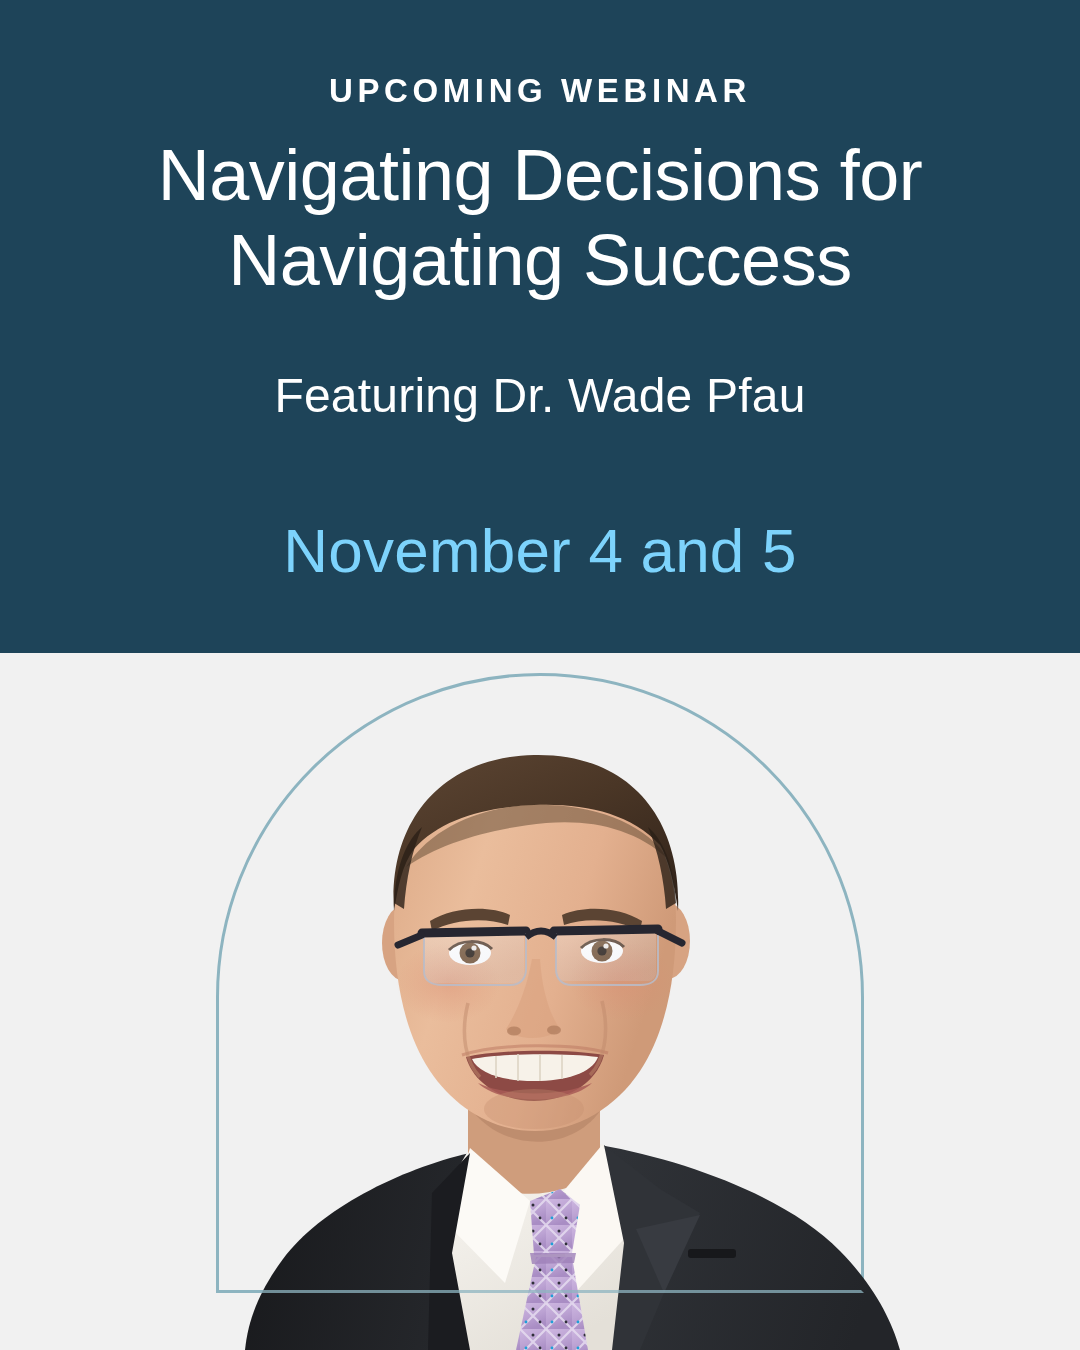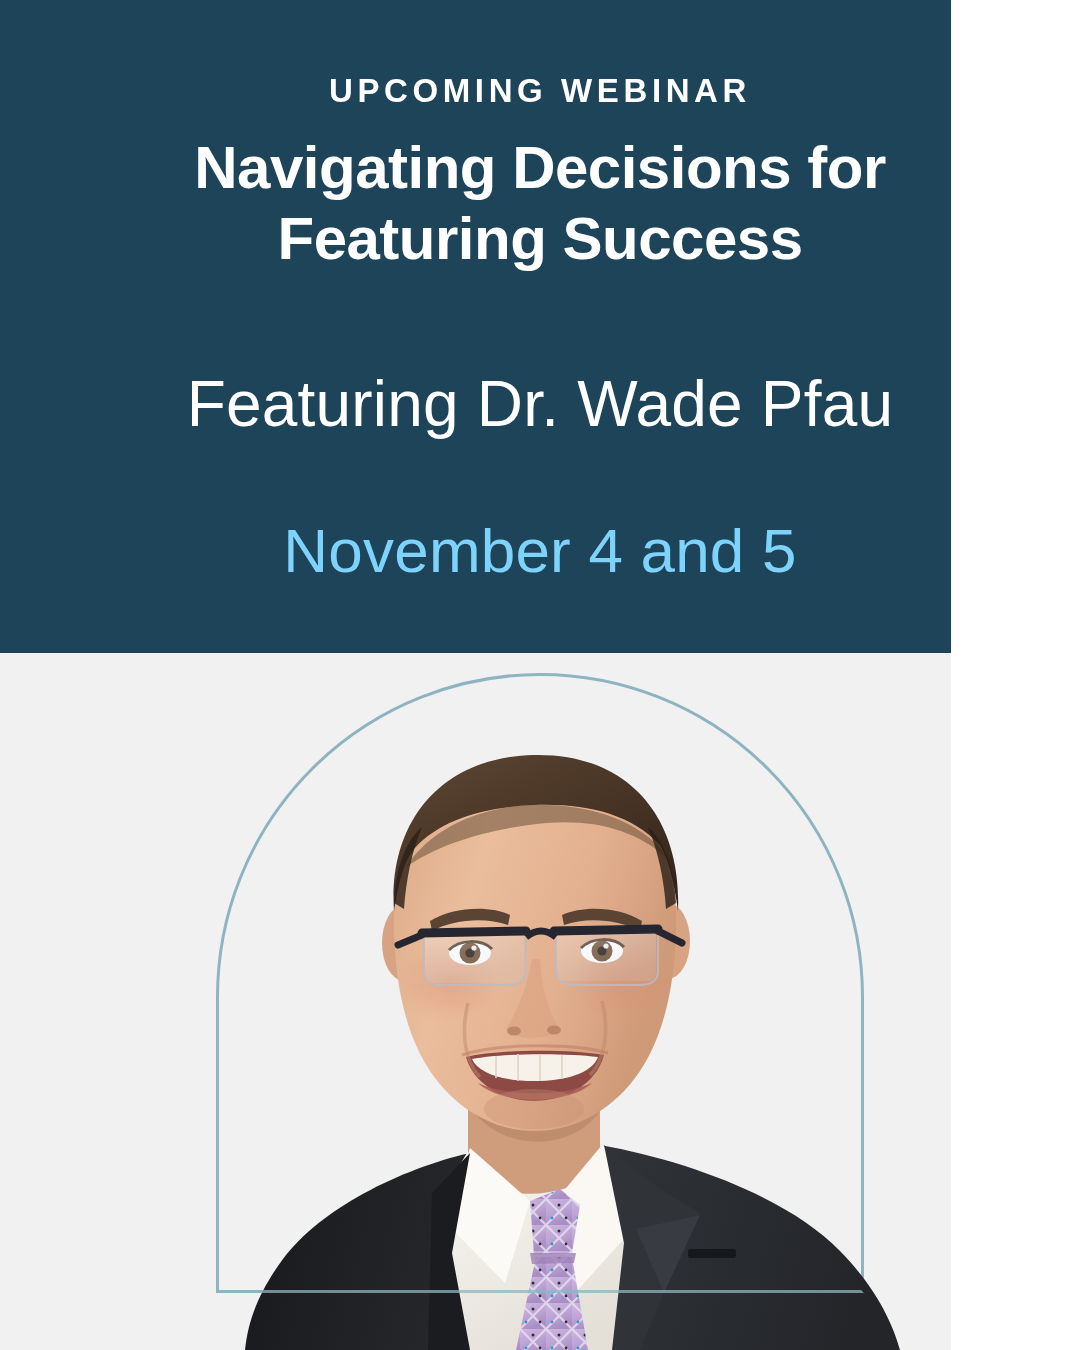--- a/index.html
+++ b/index.html
@@ -5,21 +5,21 @@
 <style>
   html, body {
     margin: 0;
     padding: 0;
     background: #ffffff;
   }
   * { box-sizing: border-box; }
 
   #promo-card {
     position: relative;
-    width: 951px;
+    width: 1080px;
     height: 1350px;
     overflow: hidden;
     font-family: "Liberation Sans", "DejaVu Sans", sans-serif;
     background: #f1f1f1;
   }
 
   
   .hero-panel {
     position: absolute;
     left: 0;
@@ -43,35 +43,35 @@
     text-transform: uppercase;
     line-height: 1;
   }
 
   .headline {
     position: absolute;
     left: 0;
     right: 0;
     top: 133px;
     color: #ffffff;
-    font-size: 60px;
-    font-weight: 700;
+    font-size: 72px;
+    font-weight: 400;
     line-height: 1.18;
     letter-spacing: -0.5px;
     white-space: nowrap;
   }
   .headline .hl-line { display: block; }
 
   .subtitle {
     position: absolute;
     left: 0;
     right: 0;
     top: 368px;
     color: #ffffff;
-    font-size: 64px;
+    font-size: 48px;
     font-weight: 300;
     line-height: 1.15;
     letter-spacing: 0.2px;
     text-align: center;
   }
 
   .date-line {
     position: absolute;
     left: 0;
     right: 0;
@@ -143,21 +143,21 @@
 <body>
 
 <div id="promo-card">
 
   <div class="hero-panel">
 
     <div class="eyebrow">UPCOMING WEBINAR</div>
 
     <div class="headline">
       <span class="hl-line">Navigating Decisions for</span>
-      <span class="hl-line">Featuring Success</span>
+      <span class="hl-line">Navigating Success</span>
     </div>
 
     <div class="subtitle">Featuring Dr. Wade Pfau</div>
 
     <div class="date-line">November 4 and 5</div>
   </div>
 
   <div class="photo-panel">
 
     <div class="arch-outline"></div>

